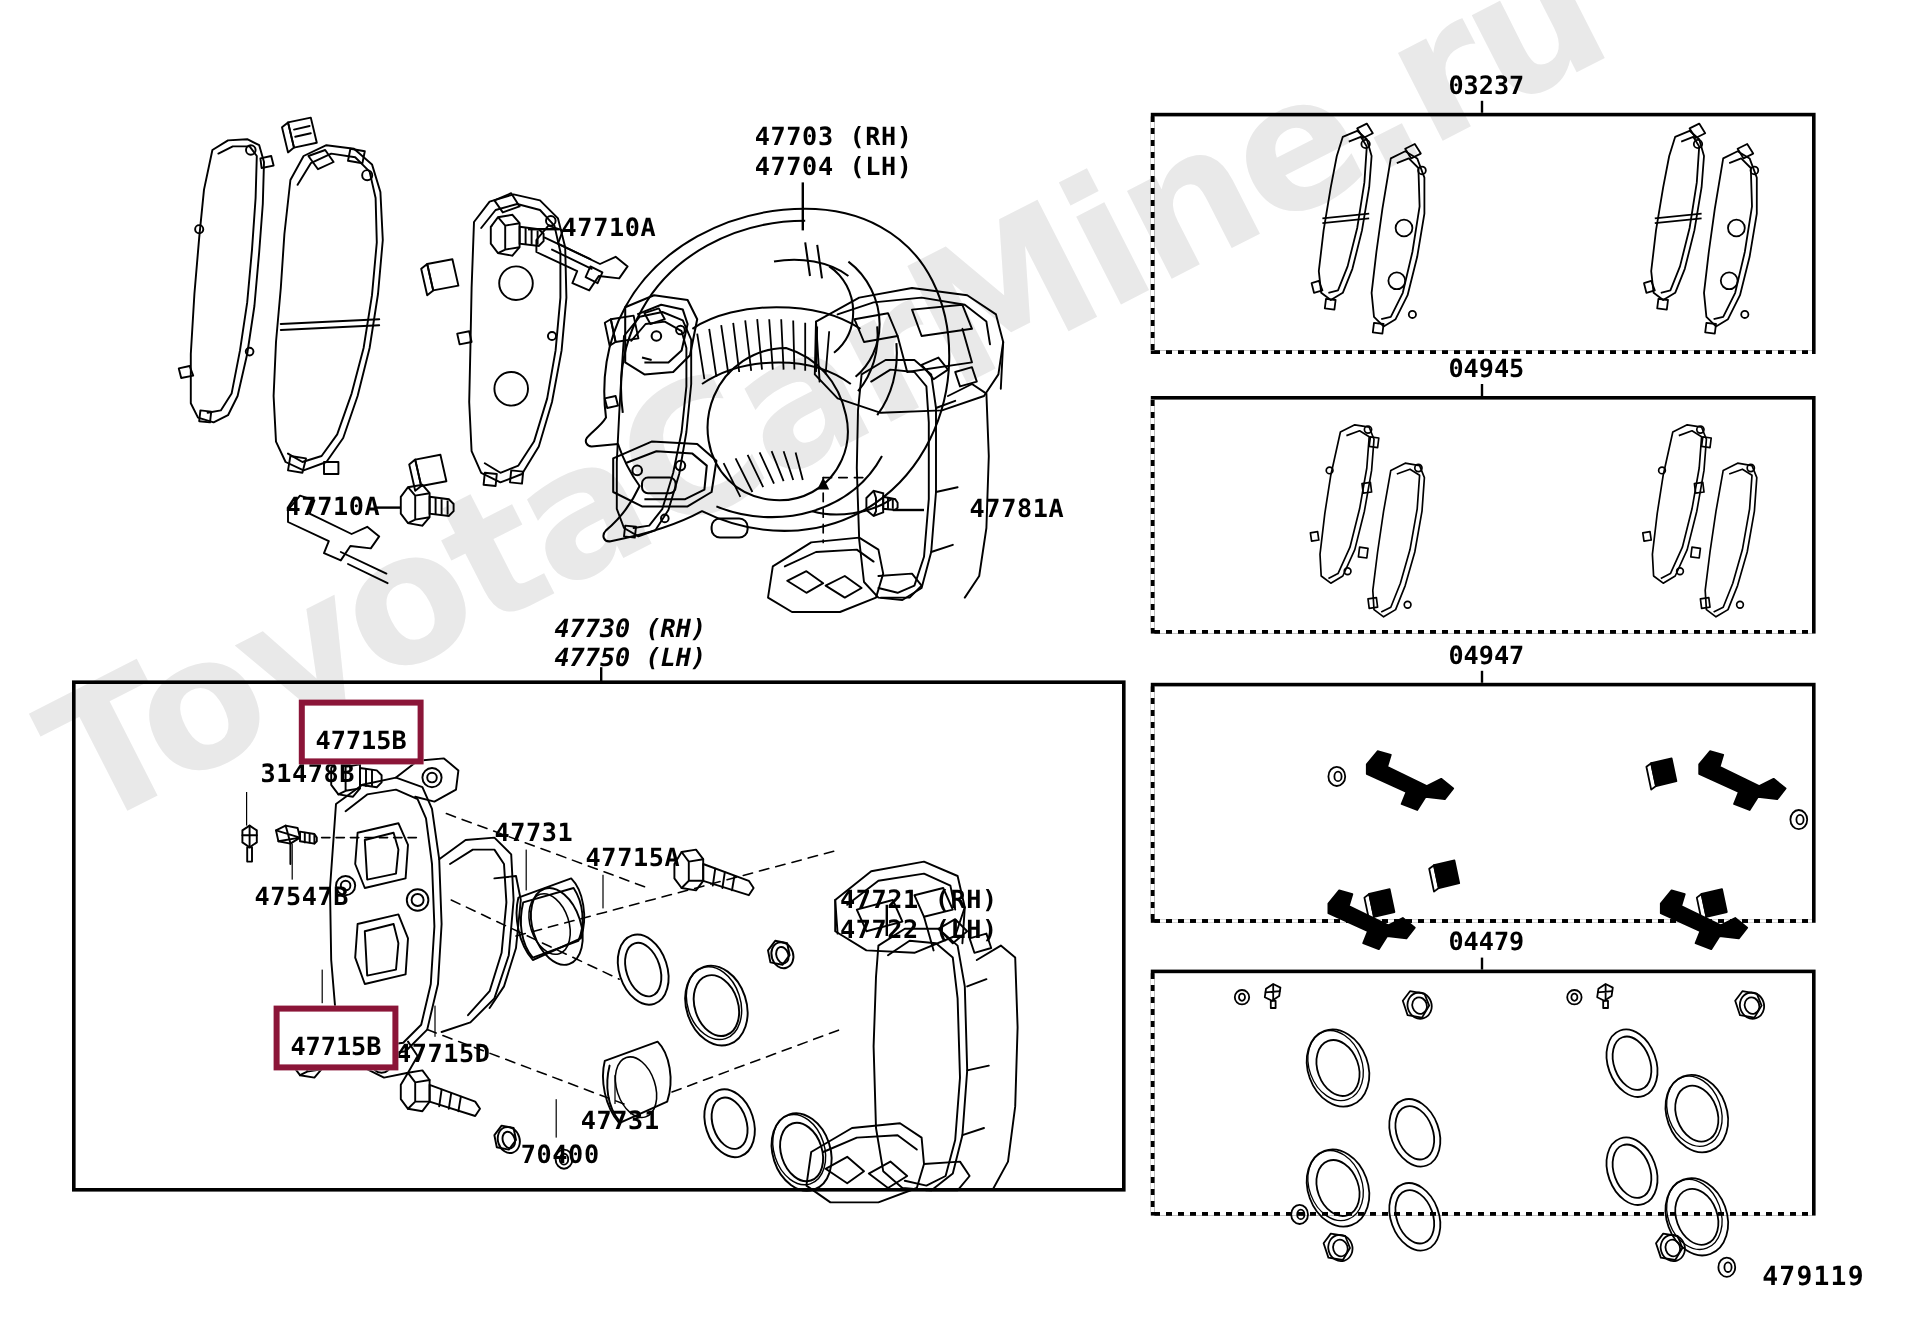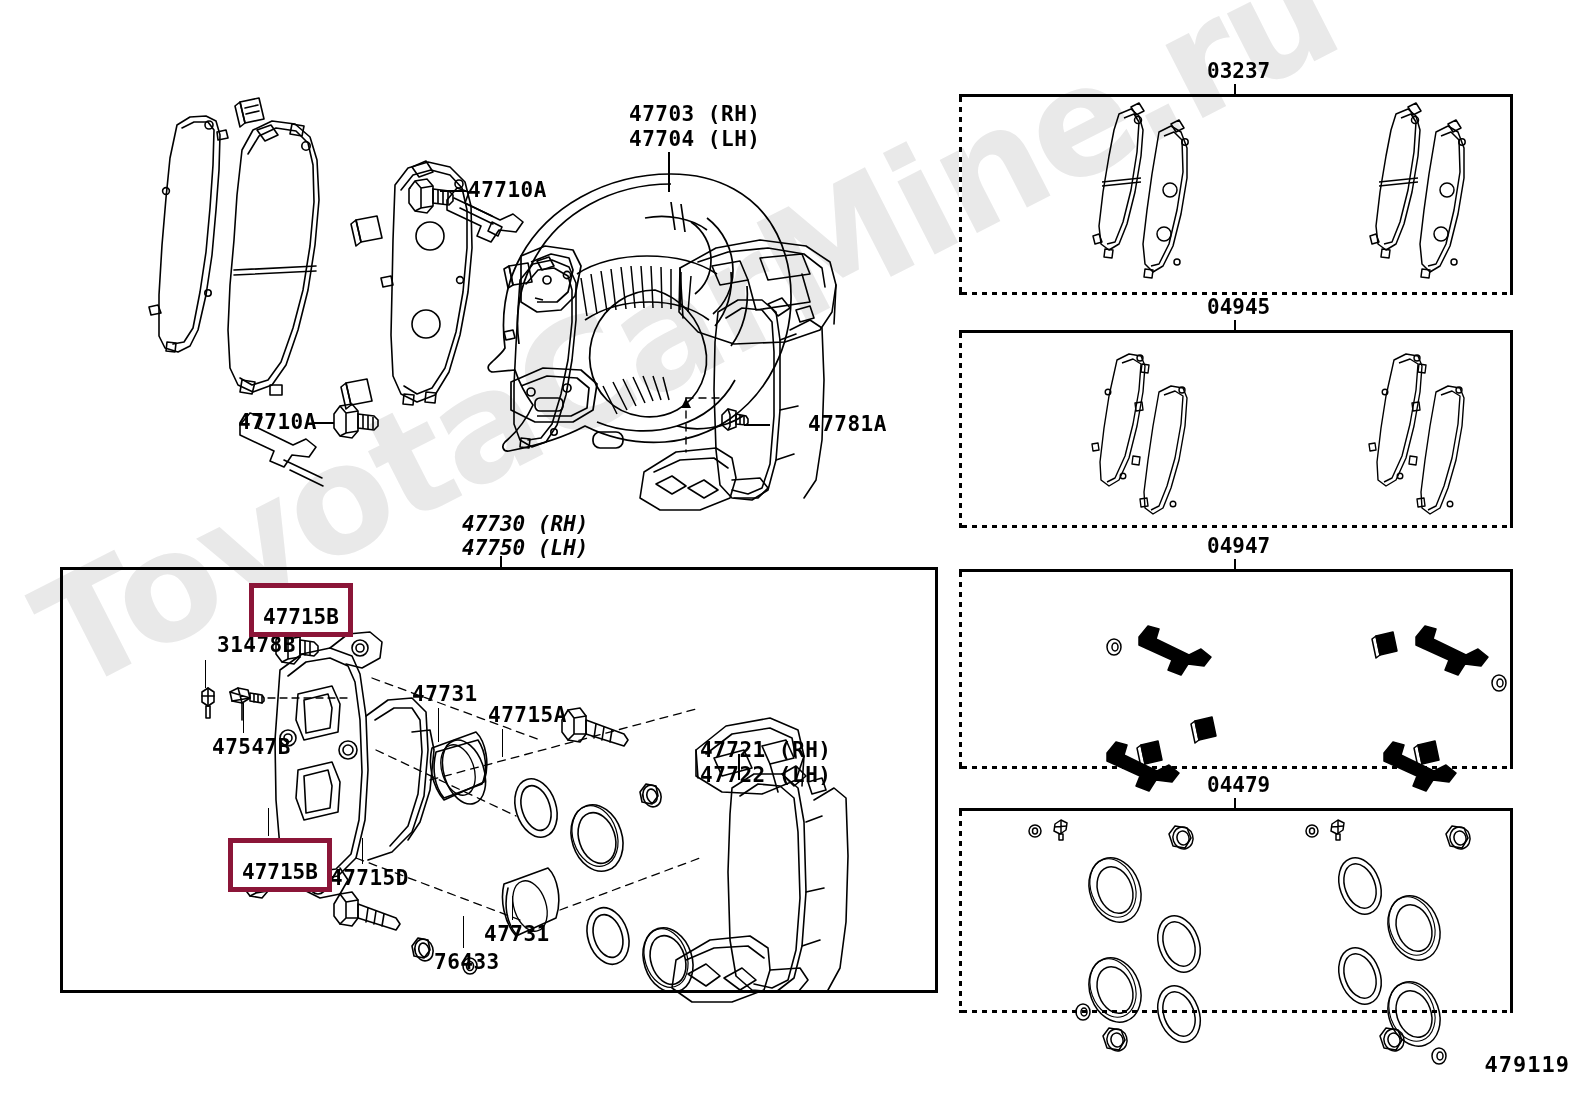--- a/index.html
+++ b/index.html
@@ -116,21 +116,21 @@
     position: absolute;
     z-index: 12;
     overflow: visible;
   }
   .art path, .art polyline, .art line, .art ellipse, .art circle, .art polygon, .art rect {
     vector-effect: non-scaling-stroke;
   }
 
   #diagram-number {
     position: absolute;
-    right: 22px;
+    right: 38px;
     bottom: 22px;
     font-family: "DejaVu Sans Mono", "Liberation Mono", monospace;
     font-weight: bold;
     font-size: 22px;
     color: #000;
     letter-spacing: 1px;
     z-index: 25;
   }
 </style>
 </head>
@@ -511,21 +511,21 @@
 
   <div class="lbl" style="left:484px; top:922px;">47731</div>
   <div class="leader thin v" style="left:512px; top:896px; height:24px;"></div>
 
   <div class="lbl" style="left:488px; top:703px;">47715A</div>
   <div class="leader thin v" style="left:502px; top:729px; height:28px;"></div>
 
   <div class="lbl" style="left:330px; top:866px;">47715D</div>
   <div class="leader thin v" style="left:362px; top:838px; height:26px;"></div>
 
-  <div class="lbl" style="left:434px; top:950px;">76433</div>
+  <div class="lbl" style="left:434px; top:950px;">70400</div>
   <div class="leader thin v" style="left:463px; top:916px; height:32px;"></div>
 
   <div class="lbl two-line" style="left:700px; top:706px;margin-top:32px;">
     <div>47721 (RH)</div>
     <div>47722 (LH)</div>
   </div>
   <div class="leader v" style="left:738px; top:754px; height:26px;"></div>
 
   <div class="panel-title" style="left:1207px; top:59px;">03237</div>
   <div class="leader v" style="left:1234px; top:84px; height:10px;"></div>

